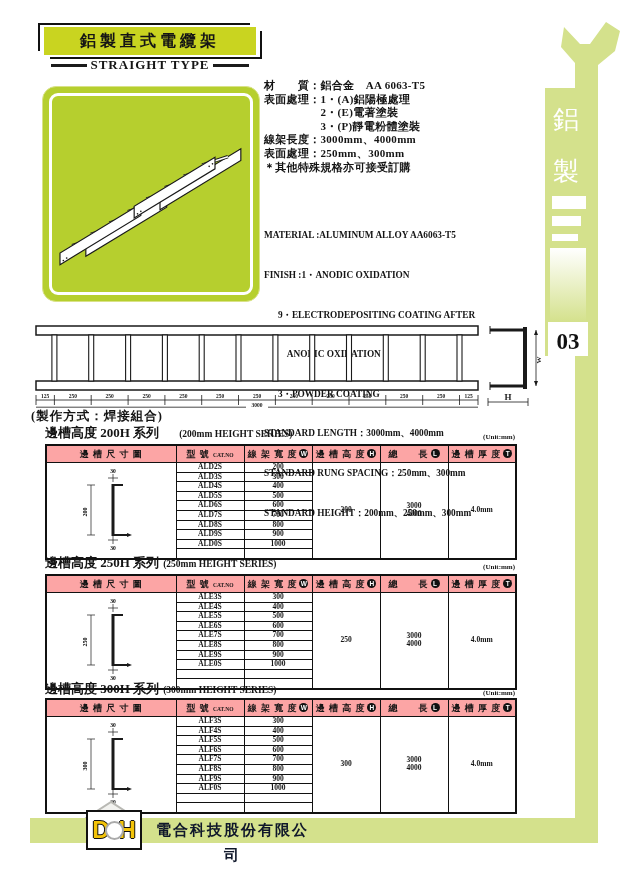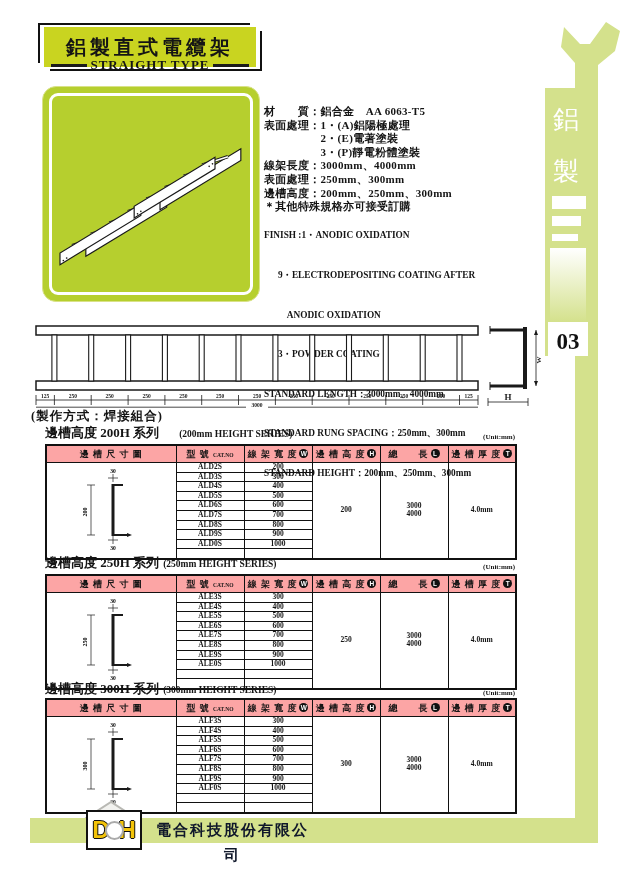--- a/index.html
+++ b/index.html
@@ -1,40 +1,40 @@
 <!DOCTYPE html>
 <html><head>
 <meta charset="utf-8">
 <style>
   html,body{margin:0;padding:0;background:#fff;}
   .page{position:relative;width:631px;height:889px;background:#ffffff;overflow:hidden;
         font-family:"Liberation Serif",serif;color:#151515;}
   .abs{position:absolute;}
 
   
-  .title-box{left:44px;top:27px;width:212px;height:40px;background:#c9d420;
+  .title-box{left:44px;top:27px;width:212px;height:28px;background:#c9d420;
              display:flex;align-items:center;justify-content:center;
-             font-size:20px;font-weight:bold;letter-spacing:4px;}
+             font-size:16px;font-weight:bold;letter-spacing:4px;}
   .title-box .tl{position:absolute;left:-6px;top:-4px;right:6px;bottom:4px;
                  border-left:2px solid #111;border-top:2px solid #111;pointer-events:none;}
   .title-box .br{position:absolute;left:6px;top:4px;right:-6px;bottom:-4px;
                  border-right:2px solid #111;border-bottom:2px solid #111;pointer-events:none;}
   .subtitle-row{left:44px;top:57px;width:212px;display:flex;align-items:center;justify-content:center;gap:3px;}
   .subtitle-row .rule{width:36px;height:3px;background:#1b1b1b;}
   .subtitle{font-size:13px;font-weight:bold;letter-spacing:1px;}
 
   
   .product-box{left:42px;top:86px;width:216px;height:214px;background:#b6cf2e;
                border-radius:14px;border:1px solid #d9e288;}
   .product-inner{position:absolute;left:6px;top:6px;right:6px;bottom:6px;
                  border:3px solid #fff;border-radius:9px;}
   .product-svg{position:absolute;left:12px;top:12px;}
 
   
-  .spec-zh{left:264px;top:105px;width:268px;font-size:11px;font-weight:bold;line-height:13.6px;letter-spacing:0.3px;}
+  .spec-zh{left:264px;top:79px;width:268px;font-size:11px;font-weight:bold;line-height:13.6px;letter-spacing:0.3px;}
   .spec-en{left:264px;top:203px;width:268px;font-size:9.3px;font-weight:bold;line-height:13.2px;white-space:pre;}
 
   
   .ladder-wrap{left:28px;top:322px;width:540px;height:86px;}
   .note{left:31px;top:408px;font-size:12.5px;font-weight:bold;letter-spacing:1px;}
 
   
   .sec-title{left:45px;width:470px;height:17px;display:flex;align-items:baseline;gap:4px;}
   .sec-title .zh{font-size:13px;font-weight:bold;}
   .sec-title .en{font-size:9.5px;font-weight:bold;}
@@ -157,24 +157,24 @@
     </svg>
   </div>
 
   <div class="abs spec-zh">
     <div>材　　質：鋁合金　AA 6063-T5</div>
     <div>表面處理：1・(A)鋁陽極處理</div>
     <div>　　　　　2・(E)電著塗裝</div>
     <div>　　　　　3・(P)靜電粉體塗裝</div>
     <div>線架長度：3000mm、4000mm</div>
     <div>表面處理：250mm、300mm</div>
-    <div>邊槽高度：200mm、250mm、300mm</div>
     <div>＊其他特殊規格亦可接受訂購</div>
   </div>
   <div class="abs spec-en">
+    <div>MATERIAL :ALUMINUM ALLOY AA6063-T5</div>
     <div>FINISH :1・ANODIC OXIDATION</div>
     <div>      9・ELECTRODEPOSITING COATING AFTER</div>
     <div>          ANODIC OXIDATION</div>
     <div>      3・POWDER COATING</div>
     <div>STANDARD LENGTH：3000mm、4000mm</div>
     <div>STANDARD RUNG SPACING：250mm、300mm</div>
     <div>STANDARD HEIGHT：200mm、250mm、300mm</div>
   </div>
 
   <div class="abs ladder-wrap">

